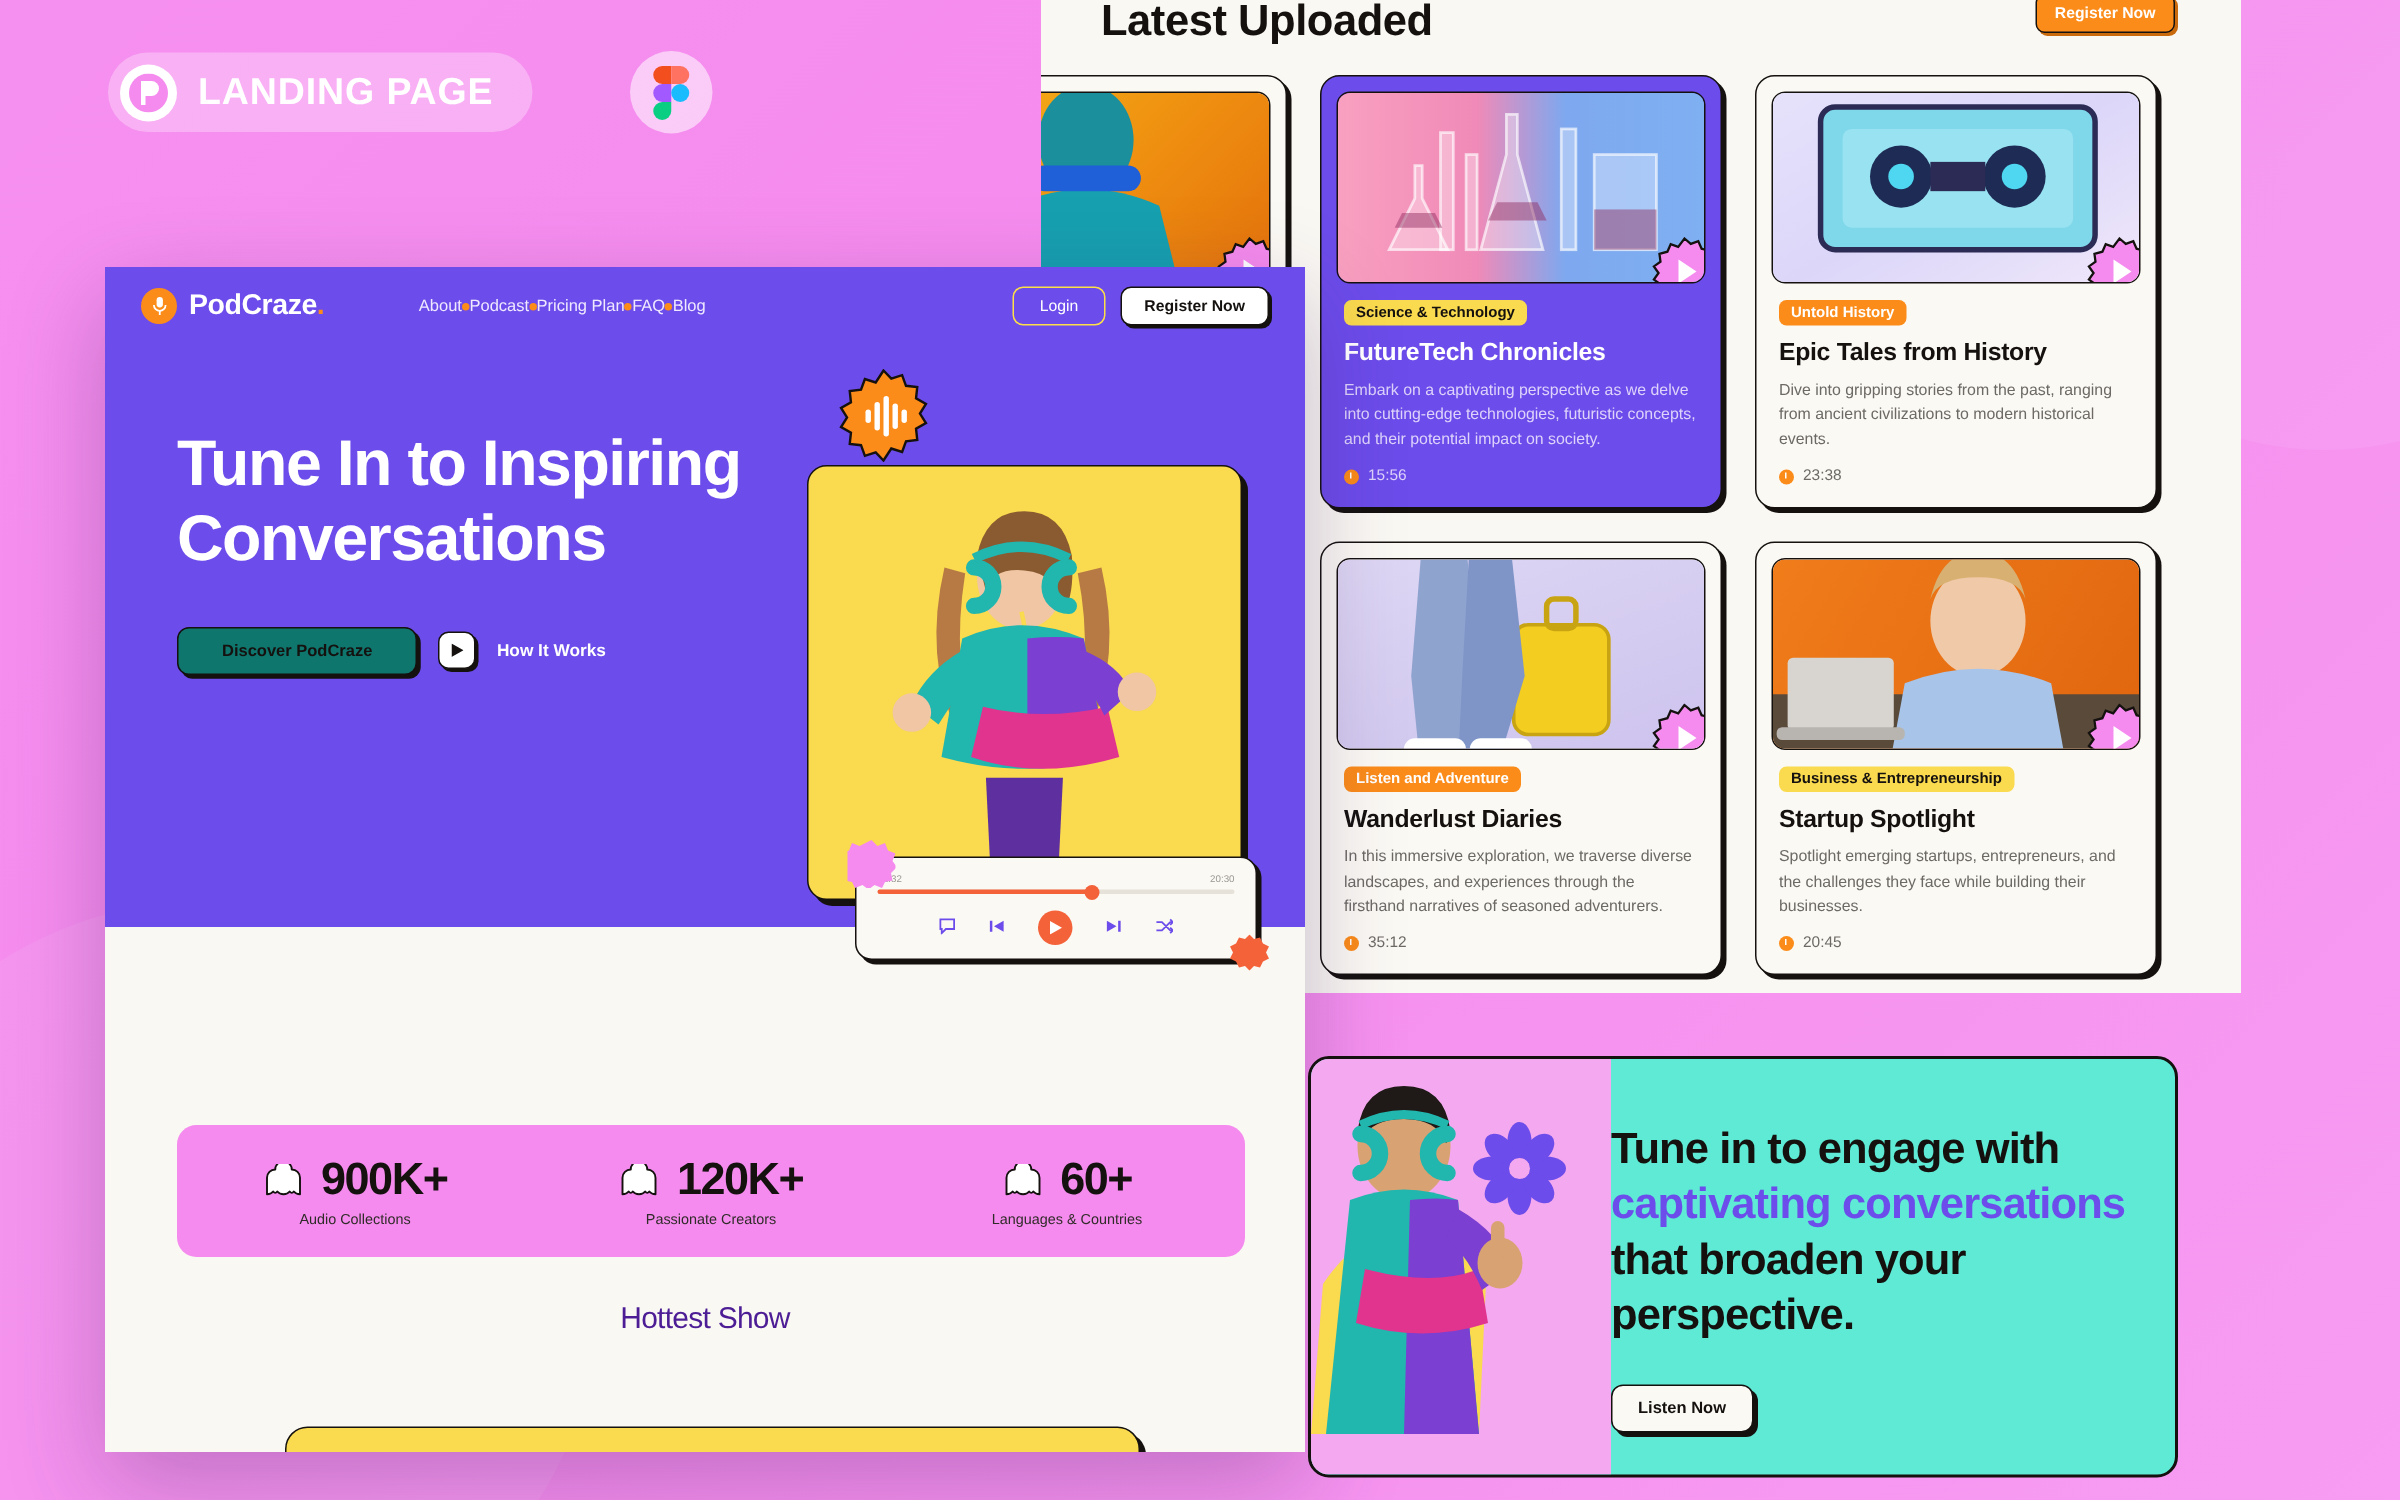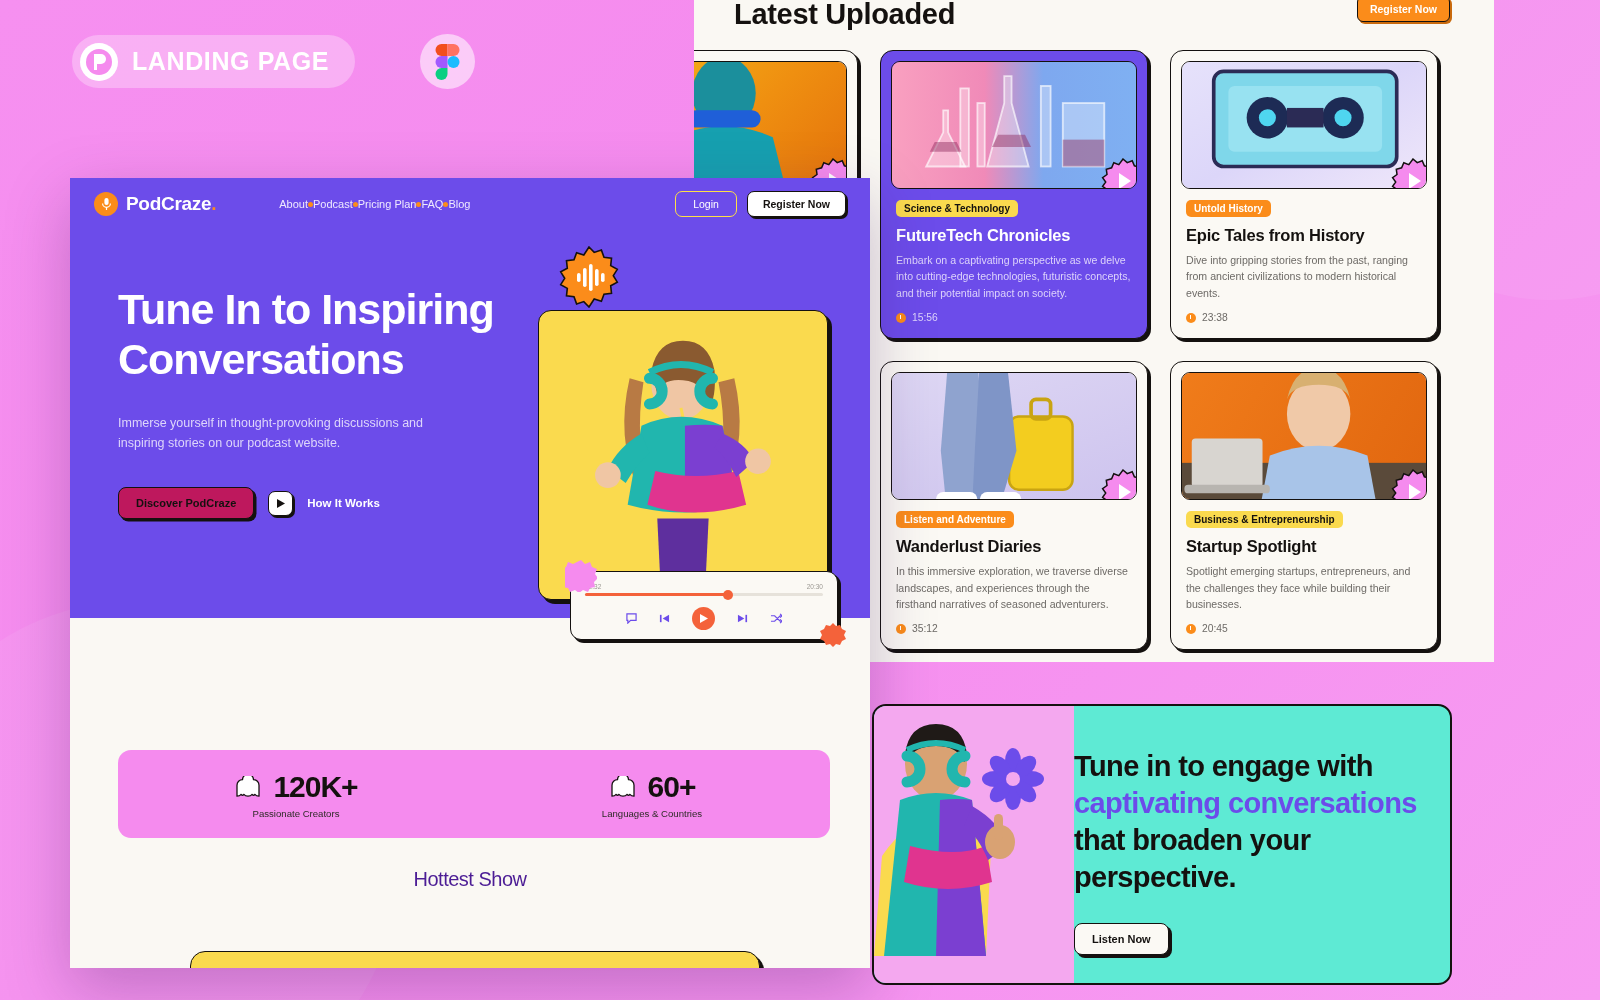--- a/index.html
+++ b/index.html
@@ -96,22 +96,22 @@
   .ndot{width:5px;height:5px;border-radius:50%;background:#fb8c1a;}
   .nav-right{margin-left:auto;display:flex;align-items:center;gap:10px;}
   .btn-login{border:1px solid #fde047;color:#fff;font-size:10.5px;padding:6px 17px;border-radius:7px;}
   .btn-reg{background:#fff;color:#14110f;font-size:10.5px;font-weight:bold;padding:6px 15px;
     border-radius:7px;border:1.3px solid #14110f;box-shadow:2px 2px 0 #14110f;}
 
   .hero{background:#6c4cea;height:388px;position:relative;padding:55px 0 0 48px;}
   .hero h1{color:#fff;font-size:43px;line-height:1.16;font-weight:bold;letter-spacing:-1px;max-width:420px;}
   .hero p{color:#ded6fb;font-size:12.5px;line-height:1.65;margin-top:28px;max-width:330px;}
   .hero-cta{display:flex;align-items:center;gap:14px;margin-top:33px;}
-  .btn-discover{background:#be185d;color:#14110f;font-size:11px;font-weight:bold;
-    padding:9px 17px;border-radius:8px;border:1.4px solid #14110f;box-shadow:2.5px 2.5px 0 #14110f;}
+  .btn-discover{background:#0f766e;color:#14110f;font-size:11px;font-weight:bold;
+    padding:9px 29px;border-radius:8px;border:1.4px solid #14110f;box-shadow:2.5px 2.5px 0 #14110f;}
   .btn-play-sm{width:25px;height:25px;background:#fff;border-radius:7px;border:1.3px solid #14110f;
     display:flex;align-items:center;justify-content:center;box-shadow:2px 2px 0 #14110f;}
   .how{color:#fff;font-size:11.5px;font-weight:bold;}
 
   .hero-visual{position:absolute;right:42px;top:80px;width:290px;height:290px;
     background:#fada4e;border-radius:13px;border:1.6px solid #14110f;box-shadow:4px 4px 0 #14110f;overflow:hidden;}
   .hero-person{position:absolute;left:8%;bottom:0;width:84%;height:96%;}
   .badge-wave{position:absolute;right:250px;top:16px;width:62px;height:62px;z-index:4;}
 
   .player{
@@ -348,21 +348,20 @@
       <div class="btn-login">Login</div>
       <div class="btn-reg">Register Now</div>
     </div>
   </div>
 
   <div class="hero">
     <h1>
       <span>Tune In to Inspiring</span><br>
       <span>Conversations</span>
     </h1>
-    <p>Immerse yourself in thought-provoking discussions and inspiring stories on our podcast website.</p>
     <div class="hero-cta">
       <div class="btn-discover">Discover PodCraze</div>
       <div class="btn-play-sm">
         <svg width="8" height="9" viewBox="0 0 8 9">
             <path d="M0 0l8 4.5L0 9z" fill="#14110f"></path>
           </svg>
       </div>
       <div class="how">How It Works</div>
     </div>
 
@@ -437,20 +436,29 @@
             </svg></span>
         <span class="pc"><svg width="12" height="11" viewBox="0 0 13 12">
               <path d="M1 3h4l6 6h2M1 9h4l6-6h2" stroke="#6c4cea" stroke-width="1.3" fill="none"></path>
               <path d="M11 1l2 2-2 2M11 7l2 2-2 2" stroke="#6c4cea" stroke-width="1.3" fill="none"></path>
             </svg></span>
       </div>
     </div>
   </div>
 
   <div class="stats" id="stats-bar">
+      <div class="stat">
+        <div class="stat-top">
+          <span class="cloud"><svg viewBox="0 0 30 24" width="28" height="22">
+              <path d="M3 10a6 6 0 0 1 6-6 6 6 0 0 1 12 0 6 6 0 0 1 6 6v12q-3 0-4.5-2Q21 22 19.5 20 18 22 15 22t-4.5-2Q9 22 7.5 20 6 22 3 22z" fill="#fff" stroke="#14110f" stroke-width="1.4" stroke-linejoin="round"></path>
+            </svg></span>
+          <span class="stat-num">900K+</span>
+        </div>
+        <div class="stat-lbl">Audio Collections</div>
+      </div>
       <div class="stat">
         <div class="stat-top">
           <span class="cloud"><svg viewBox="0 0 30 24" width="28" height="22">
               <path d="M3 10a6 6 0 0 1 6-6 6 6 0 0 1 12 0 6 6 0 0 1 6 6v12q-3 0-4.5-2Q21 22 19.5 20 18 22 15 22t-4.5-2Q9 22 7.5 20 6 22 3 22z" fill="#fff" stroke="#14110f" stroke-width="1.4" stroke-linejoin="round"></path>
             </svg></span>
           <span class="stat-num">120K+</span>
         </div>
         <div class="stat-lbl">Passionate Creators</div>
       </div>
       <div class="stat">

